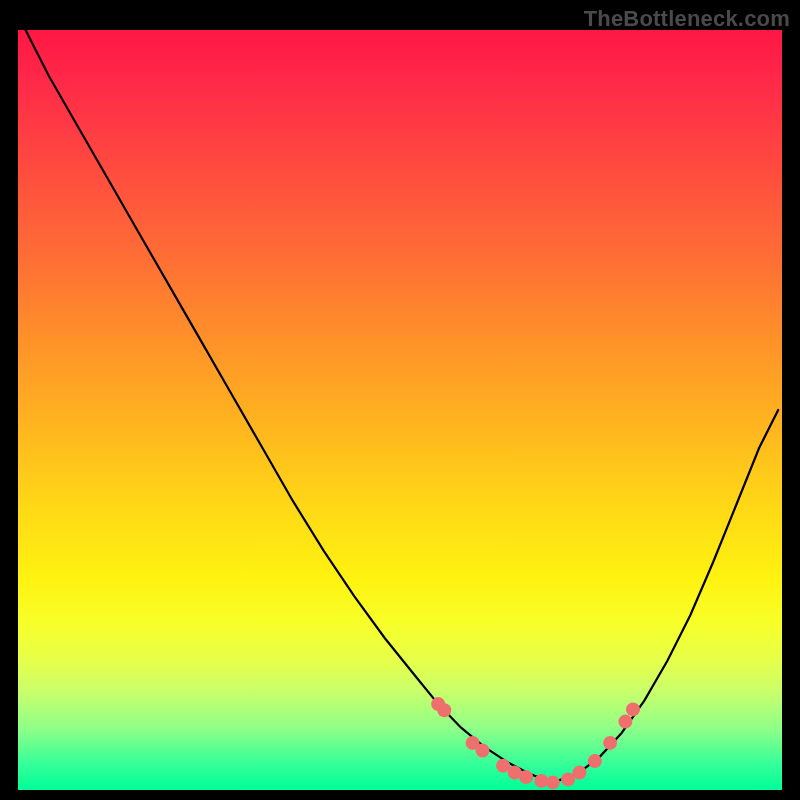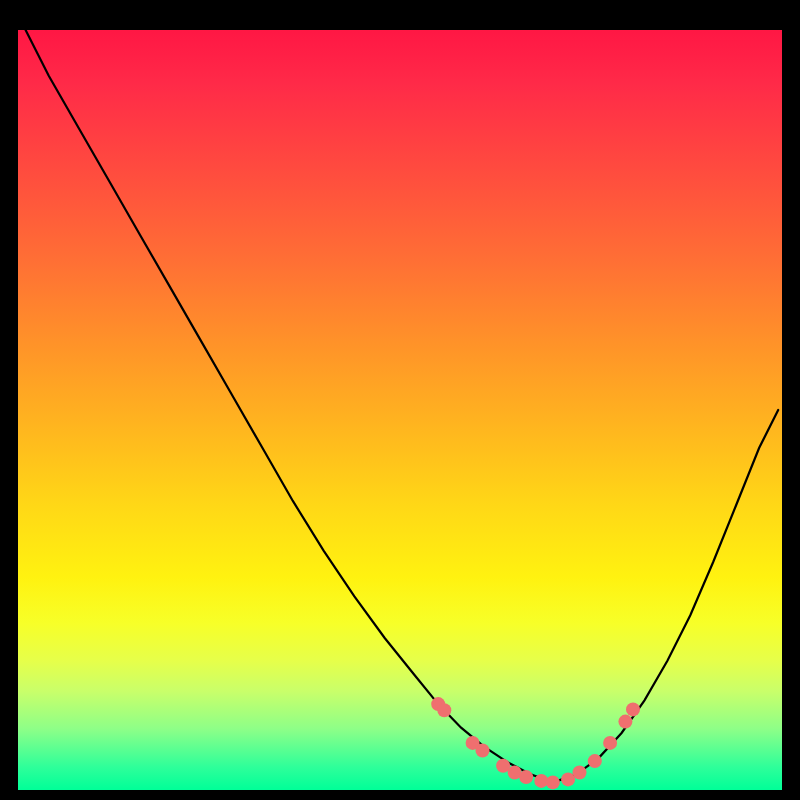--- a/index.html
+++ b/index.html
@@ -62,20 +62,21 @@
     stroke-linecap: round;
   }
   .dot {
     fill: #ef6f6f;
   }
 </style>
 </head>
 <body>
 
 <div class="frame">
+  <div class="watermark">TheBottleneck.com</div>
   <div class="plot">
     <div class="gradient"></div>
     <svg class="curve" viewBox="0 0 764 760" preserveAspectRatio="none">
       <path id="left-path" d="M7.6 0.0 L30.6 45.6 L61.1 98.8 L91.7 152.0 L122.2 205.2 L152.8 258.4 L183.4 311.6 L213.9 364.8 L244.5 418.0 L275.0 471.2 L305.6 520.6 L336.2 566.2 L366.7 608.0 L397.3 646.0 L420.2 674.1 L443.1 697.7 L466.0 716.7 L489.0 731.9 L511.9 744.0 L534.8 752.4 "></path>
       <path id="right-path" d="M534.8 752.4 L557.7 744.8 L580.6 728.1 L603.6 703.0 L626.5 670.3 L649.4 630.8 L672.3 585.2 L695.2 532.0 L718.2 475.0 L741.1 418.0 L760.2 380.0 "></path>
       <g id="dots">
           <circle cx="420.2" cy="674.1" r="7" class="dot"></circle>
           <circle cx="426.3" cy="680.2" r="7" class="dot"></circle>
           <circle cx="454.6" cy="712.9" r="7" class="dot"></circle>
           <circle cx="464.5" cy="720.5" r="7" class="dot"></circle>

